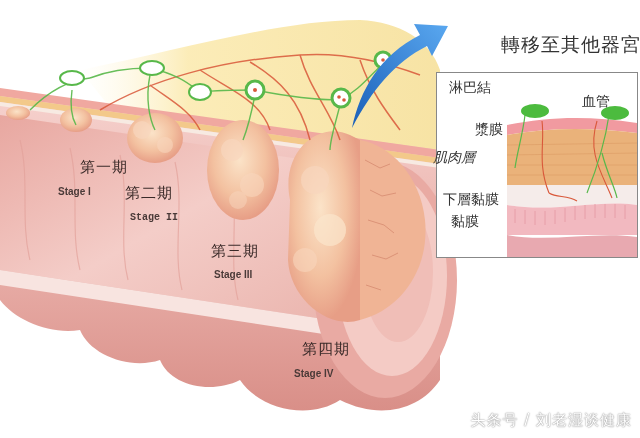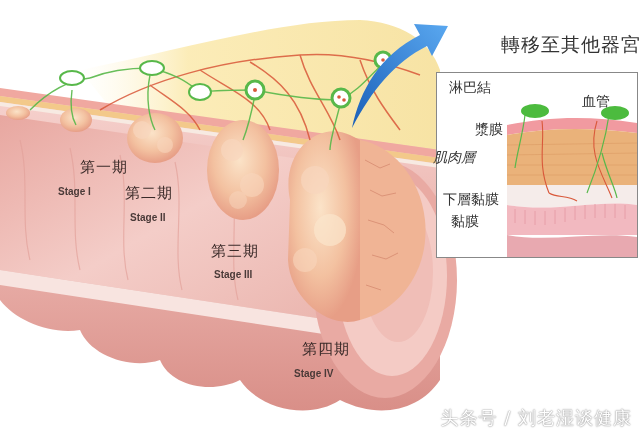--- a/index.html
+++ b/index.html
@@ -6,21 +6,21 @@
   body { width:640px; height:438px; overflow:hidden; background:#ffffff; position:relative;
          font-family:"DejaVu Sans", sans-serif; }
   .canvas { position:absolute; left:0; top:0; width:640px; height:438px; }
   .lbl { position:absolute; color:#3a2a28; white-space:nowrap; }
   .stage-en { font-family:"Liberation Sans", sans-serif; font-weight:bold; font-size:10px; color:#4a3a38;margin-top:44px; }
   .stage-zh { font-family:"DejaVu Sans", sans-serif; font-size:15px; color:#3a2a28; letter-spacing:1px; }
   .title { font-size:19px; color:#333; letter-spacing:1px;margin-left:43px; }
   .inset { position:absolute; left:436px; top:72px; width:202px; height:186px; border:1px solid #888; background:#fff; box-sizing:border-box; }
   .inset-lbl { position:absolute; font-size:14px; color:#333; white-space:nowrap; }
   .inset-lbl.small { font-size:14px; }
-  .watermark { position:absolute; right:8px; bottom:8px; font-size:18px; color:#ffffff;
+  .watermark { position:absolute; right:8px; bottom:8px; font-size:15px; color:#ffffff;
                text-shadow:0 0 2px #9a9a9a, 0 0 1px #888; letter-spacing:1px;margin-left:13px; }
 </style>
 </head>
 <body>
 
 <svg class="canvas" viewBox="0 0 640 438" xmlns="http://www.w3.org/2000/svg">
   <defs>
     <linearGradient id="wallGrad" x1="0" y1="0" x2="0" y2="1">
       <stop offset="0" stop-color="#f6d3cf"></stop>
       <stop offset="0.5" stop-color="#eab1ab"></stop>
@@ -140,21 +140,21 @@
   <path d="M352,128 C360,90 380,55 420,35 L414,24 L448,26 L432,56 L427,46 C395,62 372,90 352,128 Z" fill="url(#arrowGrad)"></path>
 
   <rect x="0" y="400" width="640" height="38" fill="#ffffff" opacity="0"></rect>
 </svg>
 
 <div class="lbl title" style="left:458px; top:32px;">轉移至其他器宮</div>
 
 <div class="lbl stage-en" style="left:58px; top:142px;">Stage I</div>
 <div class="lbl stage-zh" style="left:68px; top:158px;margin-left:12px;">第一期</div>
 
-<div class="lbl stage-en" style="left:130px; top:168px;">Stage II</div>
+<div class="lbl stage-en" style="left:130px; top:168px;font-family:Liberation Mono, monospace;">Stage II</div>
 <div class="lbl stage-zh" style="left:125px; top:184px;">第二期</div>
 
 <div class="lbl stage-en" style="left:214px; top:225px;">Stage III</div>
 <div class="lbl stage-zh" style="left:211px; top:242px;">第三期</div>
 
 <div class="lbl stage-en" style="left:294px; top:324px;">Stage IV</div>
 <div class="lbl stage-zh" style="left:302px; top:340px;">第四期</div>
 
 <div class="inset">
   <svg width="200" height="184" viewBox="0 0 200 184" xmlns="http://www.w3.org/2000/svg" style="position:absolute; left:0; top:0;">

